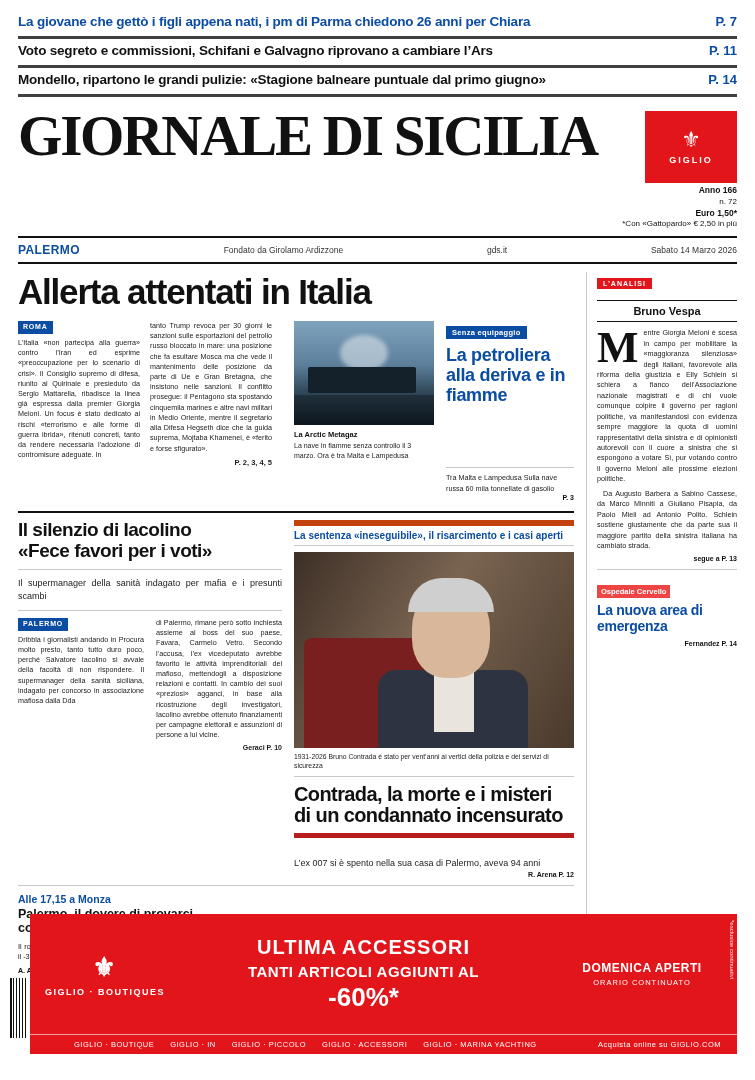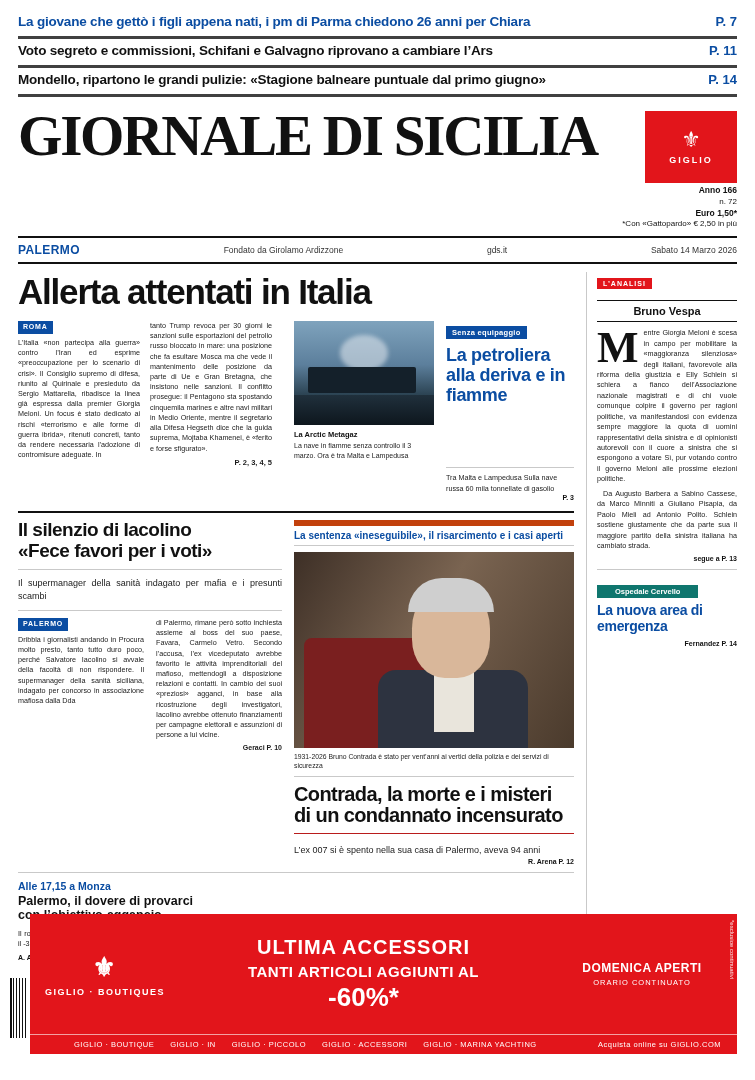--- a/index.html
+++ b/index.html
@@ -309,22 +309,22 @@
   .mid-right h2 {
     font-size: 20px;
     font-weight: bold;
     line-height: 1.08;
     margin: 7px 0 6px 0;
     letter-spacing: -0.6px;
   }
   .mid-right .deck {
     font-size: 9px;
     color: #222;
-    border-top: 1px solid #b91c1c;
-    padding-top: 11px;
+    border-top: 5px solid #b91c1c;
+    padding-top: 20px;
   }
 
   .bottom-left { width: 264px; }
   .small-kicker {
     color: #0b4da2;
     font-weight: bold;
     font-size: 10.5px;
   }
   .small-title {
     font-size: 12.5px;
@@ -385,25 +385,25 @@
   }
   .right-body {
     font-size: 7.2px;
     line-height: 1.45;
     text-align: justify;
     color: #1a1a1a;
   }
   .segue { font-size: 7px; font-weight: bold; text-align: right; margin-top: 4px; }
   .osp-kicker {
     display: inline-block;
-    background: #0f766e;
+    background: #ef4444;
     color: #fff;
     font-size: 7.5px;
     font-weight: bold;
-    padding: 2px 18px;
+    padding: 2px 4px;
     margin-top: 8px;
   }
   .osp-title {
     color: #0b4da2;
     font-weight: bold;
     font-size: 14px;
     line-height: 1.12;
     margin-top: 5px;
     letter-spacing: -0.3px;
   }

